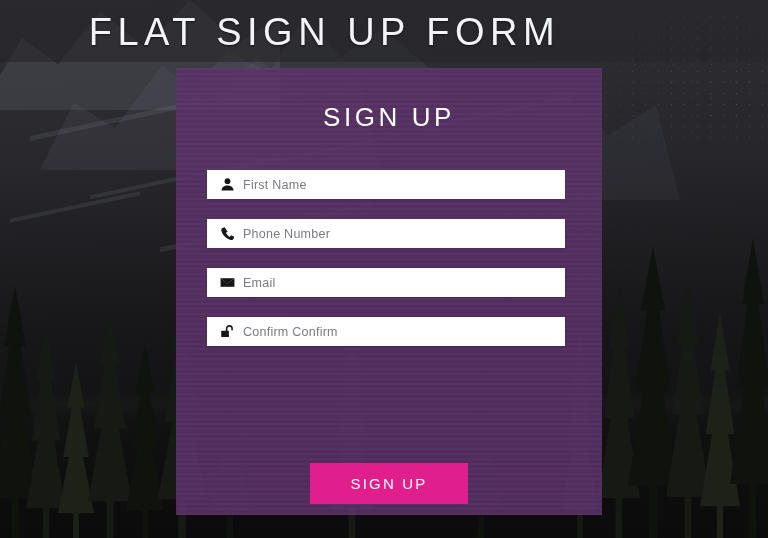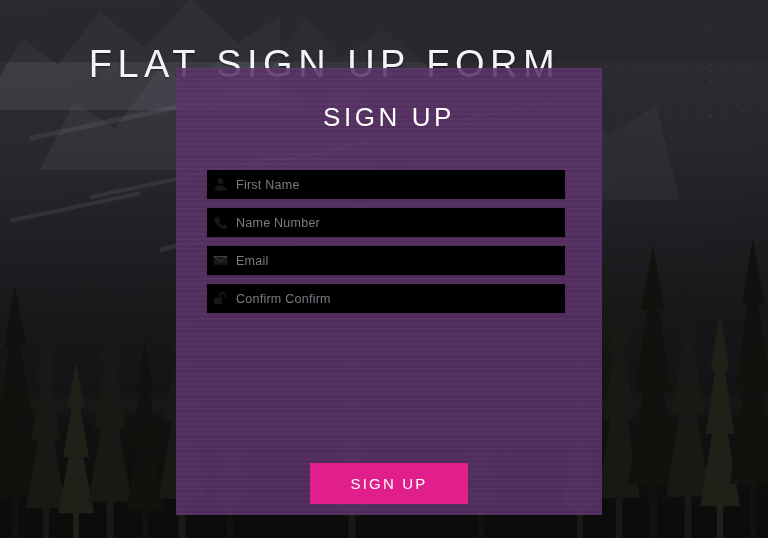--- a/index.html
+++ b/index.html
@@ -112,21 +112,20 @@
     position: absolute;
     left: 0; top: 8px; width: 649px;
     text-align: center;
     color: #f2f4f8;
     font-size: 38px;
     font-weight: 300;
     letter-spacing: 5.5px;
     line-height: 48px;
     text-shadow: 0 1px 2px rgba(0,0,0,0.55);
     white-space: nowrap;
-    margin-top: 32px;
   }
 
   
   .form-panel {
     position: absolute;
     left: 176px;
     top: 68px;
     width: 426px;
     height: 447px;
     background: rgba(92,50,106,0.88);
@@ -163,23 +162,23 @@
     top: 102px;
     width: 358px;
   }
 
   .field {
     position: relative;
     display: flex;
     align-items: center;
     width: 358px;
     height: 29px;
-    background: #000000;
-    margin-bottom: 9px;
-    padding-left: 6px;
+    background: #ffffff;
+    margin-bottom: 20px;
+    padding-left: 13px;
     box-shadow: 0 1px 2px rgba(0,0,0,0.16);
   }
 
   .field-icon {
     flex: 0 0 auto;
     width: 15px;
     height: 15px;
     margin-right: 8px;
     display: flex;
     align-items: center;
@@ -284,21 +283,21 @@
         <span class="field-placeholder">First Name</span>
       </div>
 
 
       <div class="field">
         <span class="field-icon">
           <svg width="15" height="15" viewBox="0 0 16 16" fill="currentColor" aria-hidden="true">
             <path d="M4.9 1.2 2.6 2.1C1.5 2.6 1.1 3.9 1.5 5.2c.9 2.8 2.4 5.1 4.5 6.9 1.9 1.6 3.9 2.6 6 2.9 1.2.2 2.3-.5 2.6-1.6l.5-2-3.3-1.5-1.5 1.8C9 10.9 7.3 9.4 6.2 7.3l2-1.3z"></path>
           </svg>
         </span>
-        <span class="field-placeholder">Name Number</span>
+        <span class="field-placeholder">Phone Number</span>
       </div>
 
       <div class="field">
         <span class="field-icon">
           <svg width="15" height="15" viewBox="0 0 16 16" fill="currentColor" aria-hidden="true">
             <path d="M0.6 3.4h14.8v9.2H0.6z"></path>
             <path d="M0.6 3.4 8 9.1l7.4-5.7z" fill="#ffffff"></path>
             <path d="M0.6 3.4h14.8L8 9.3z"></path>
           </svg>
         </span>

